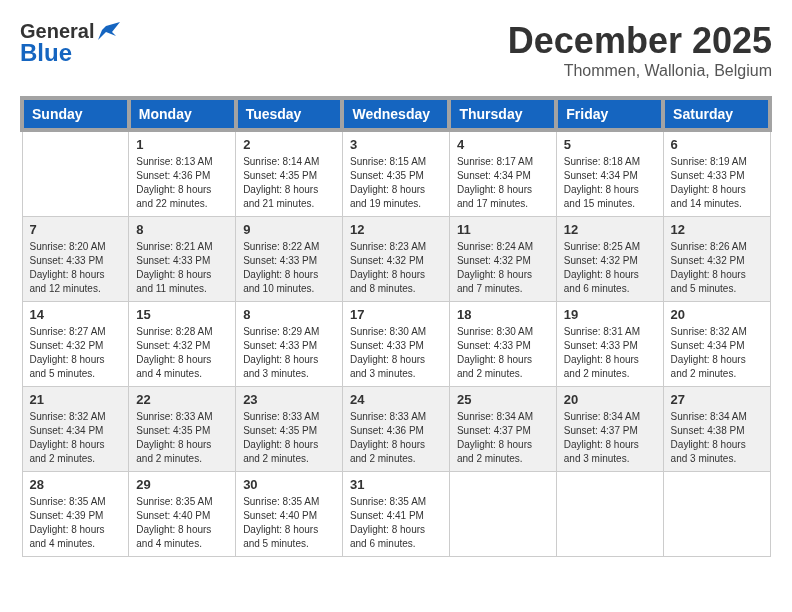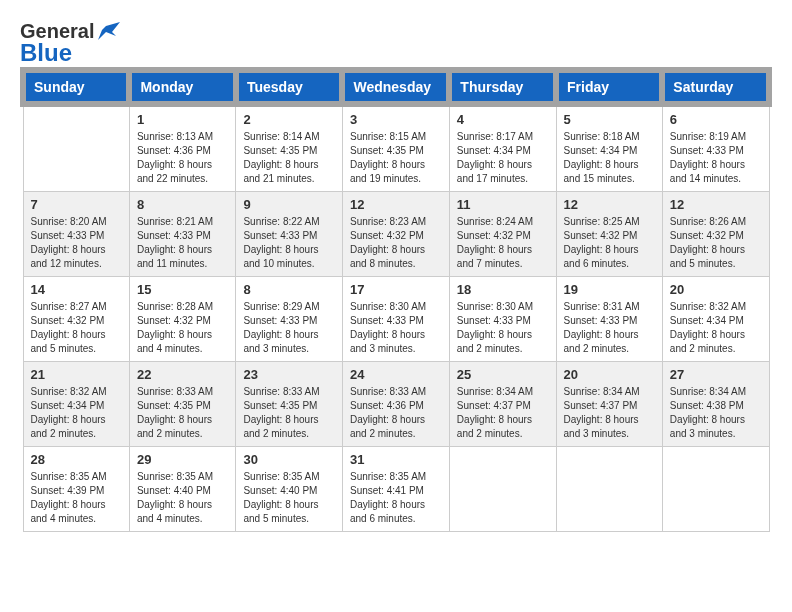--- a/index.html
+++ b/index.html
@@ -7,20 +7,21 @@
       font-family: Arial, sans-serif;
       background: #fff;
       width: 792px;
       min-height: 612px;
       padding: 20px;
     }
     .header-area {
       display: flex;
       justify-content: space-between;
       align-items: flex-start;
+      margin-bottom: 16px;
       gap: 28px;
     }
     .logo {
       display: flex;
       flex-direction: column;
       align-items: flex-start;
     }
     .logo-row {
       display: flex;
       align-items: center;
@@ -42,21 +43,21 @@
       width: 100%;
       border-collapse: collapse;
       border: 1px solid #ccc;
     }
     .calendar th {
       background-color: #1565c0;
       color: #fff;
       text-align: left;
       padding: 6px 8px;
       font-size: 14px;
-      border: 6px solid #a3a3a3;
+      border: 4px solid #a3a3a3;
     }
     .calendar td {
       vertical-align: top;
       padding: 5px 7px;
       border: 1px solid #ccc;
       width: 107px;
       min-height: 80px;
       font-size: 11px;
       color: #333;
     }
@@ -87,20 +88,24 @@
 <div class="header-area">
   <div class="logo">
     <div class="logo-row">
       <span style="font-size:20px;font-weight:bold;color:#333;">General</span>
       <svg width="22" height="20" viewBox="0 0 22 20" style="margin-left:2px;">
         <polygon points="8,4 22,0 14,10 18,14 8,10 0,18 4,8" fill="#1565c0"></polygon>
       </svg>
     </div>
     <span style="font-size:24px;font-weight:bold;color:#1565c0;margin-top:-4px;">Blue</span>
   </div>
+  <div class="title-area">
+    <div class="month-title">December 2025</div>
+    <div class="subtitle">Thommen, Wallonia, Belgium</div>
+  </div>
 </div>
 
 <table class="calendar">
   <thead>
     <tr>
     <th>Sunday</th>
         <th>Monday</th>
         <th>Tuesday</th>
         <th>Wednesday</th>
         <th>Thursday</th>

